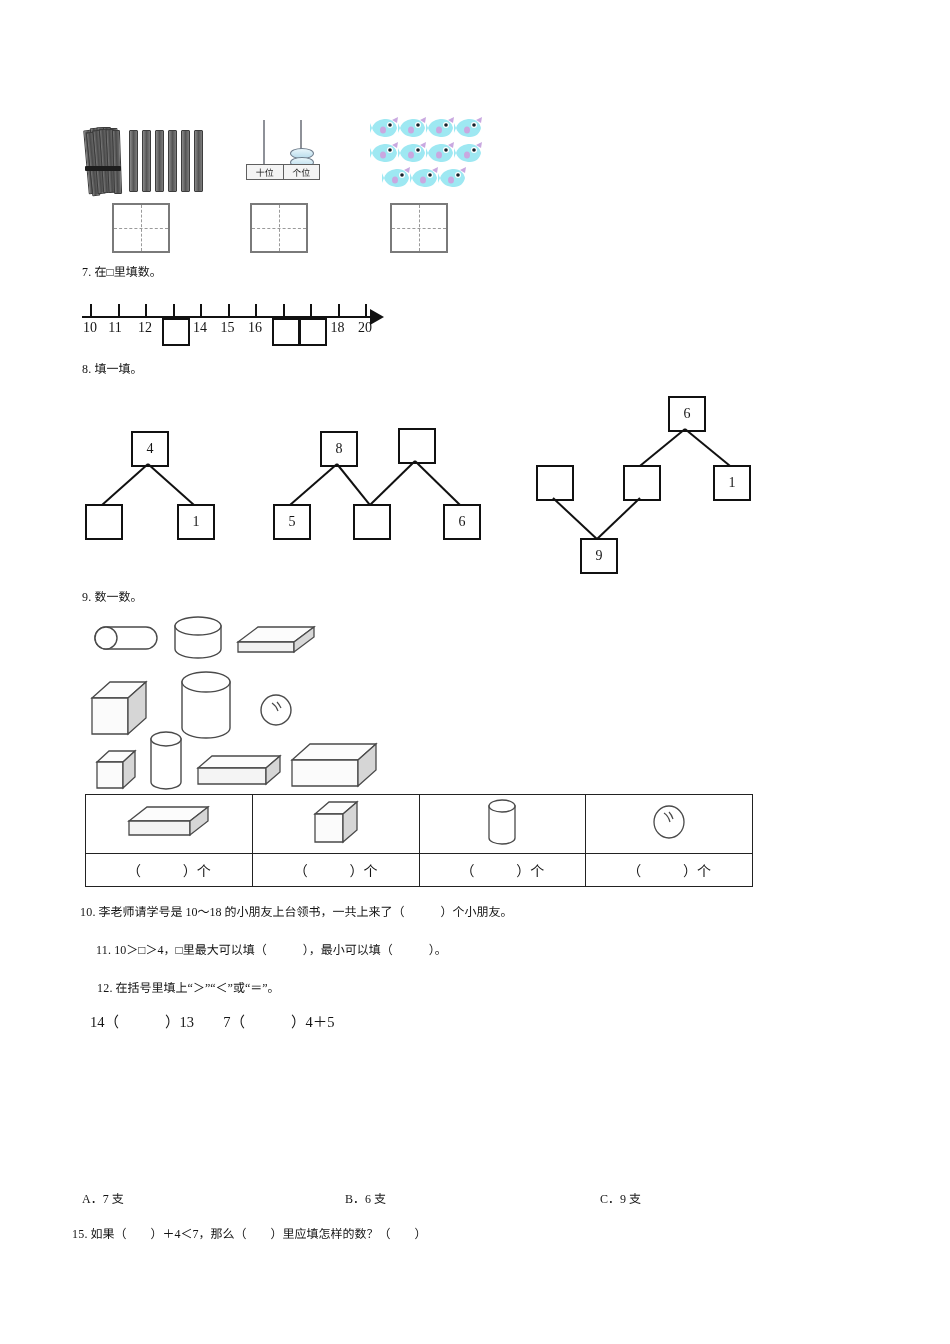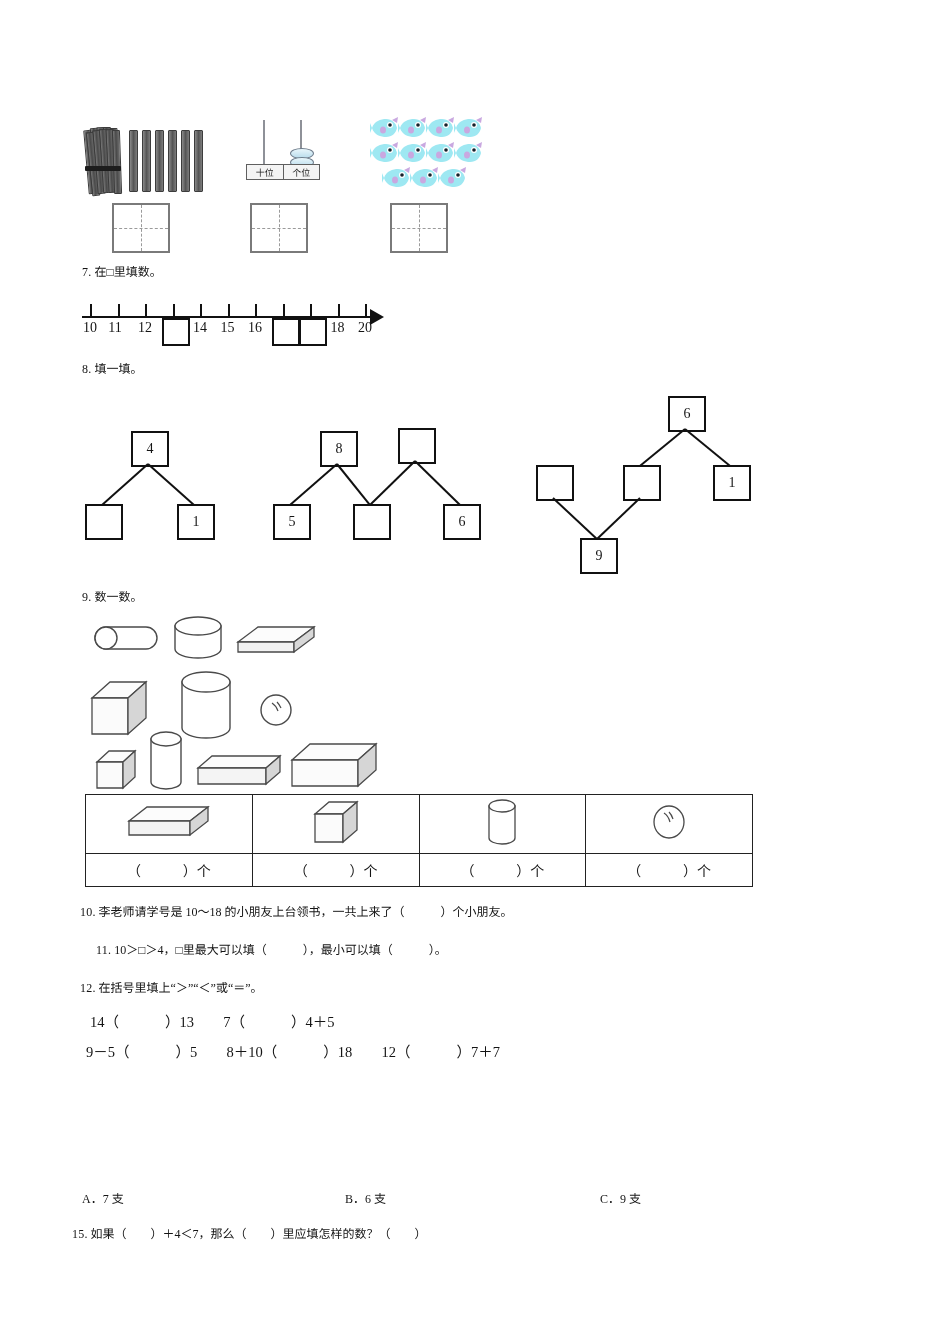--- a/index.html
+++ b/index.html
@@ -393,38 +393,31 @@
   <div class="q" style="left:80px;top:903px;">
     <span class="n">10.</span>
     <span>李老师请学号是 10～18 的小朋友上台领书，一共上来了（　　　）个小朋友。</span>
   </div>
 
   <div class="q" style="left:80px;top:941px;margin-left:16px;">
     <span class="n">11.</span>
     <span>10＞□＞4，□里最大可以填（　　　），最小可以填（　　　）。</span>
   </div>
 
-  <div class="q" style="left:80px;top:979px;text-align:center;">
+  <div class="q" style="left:97px;top:979px;text-align:center;">
     <span class="n">12.</span>
     <span>在括号里填上“＞”“＜”或“＝”。</span>
   </div>
 
   <div class="cmp" style="left:90px;top:1010px;">
     <span class="gp">14</span><span class="paren">（</span><span class="blank-sm"></span><span class="paren">）</span><span class="gp">13</span>
     <span style="display:inline-block;width:22px;"></span>
     <span class="gp">7</span><span class="paren">（</span><span class="blank-sm"></span><span class="paren">）</span><span class="gp">4＋5</span>
   </div>
 
-  <div class="cmp" style="left:86px;top:1040px;">
-    <span class="gp">9－5</span><span class="paren">（</span><span class="blank-sm"></span><span class="paren">）</span><span class="gp">5</span>
-    <span style="display:inline-block;width:22px;"></span>
-    <span class="gp">8＋10</span><span class="paren">（</span><span class="blank-sm"></span><span class="paren">）</span><span class="gp">18</span>
-    <span style="display:inline-block;width:22px;"></span>
-    <span class="gp">12</span><span class="paren">（</span><span class="blank-sm"></span><span class="paren">）</span><span class="gp">7＋7</span>
-  </div>
 
 
 
 
   <div class="q" style="left:82px;top:1190px;">A．7 支</div>
   <div class="q" style="left:345px;top:1190px;">B．6 支</div>
   <div class="q" style="left:600px;top:1190px;">C．9 支</div>
 
   <div class="q" style="left:72px;top:1225px;">
     <span class="n">15.</span>

